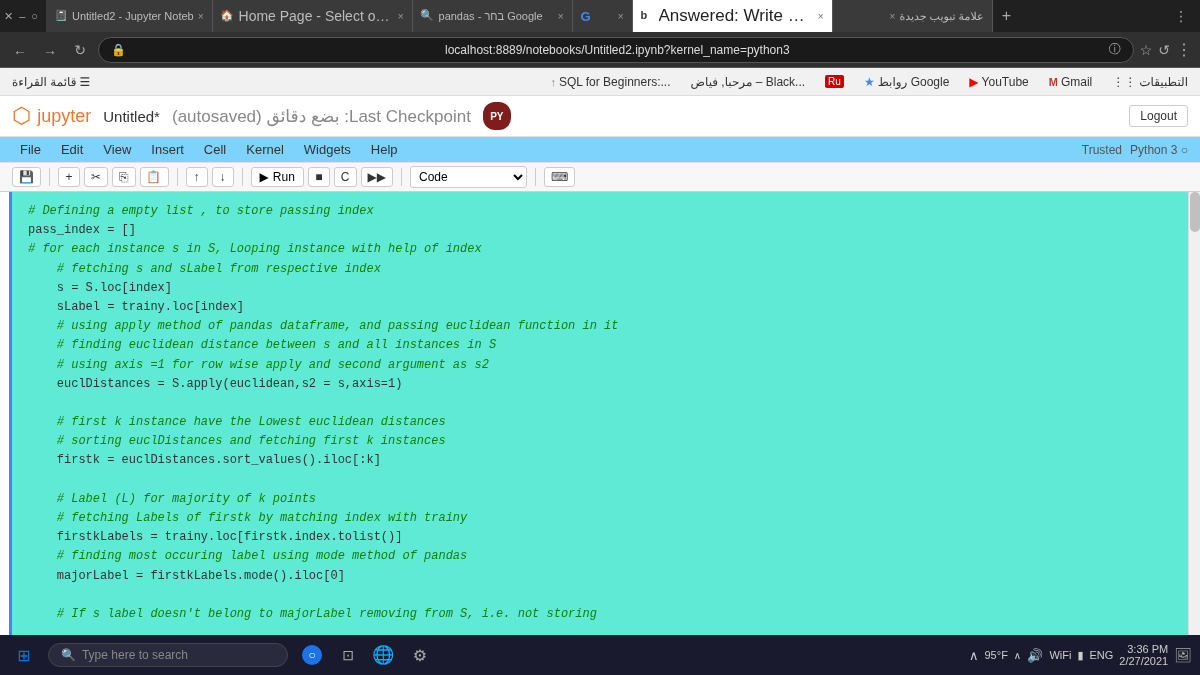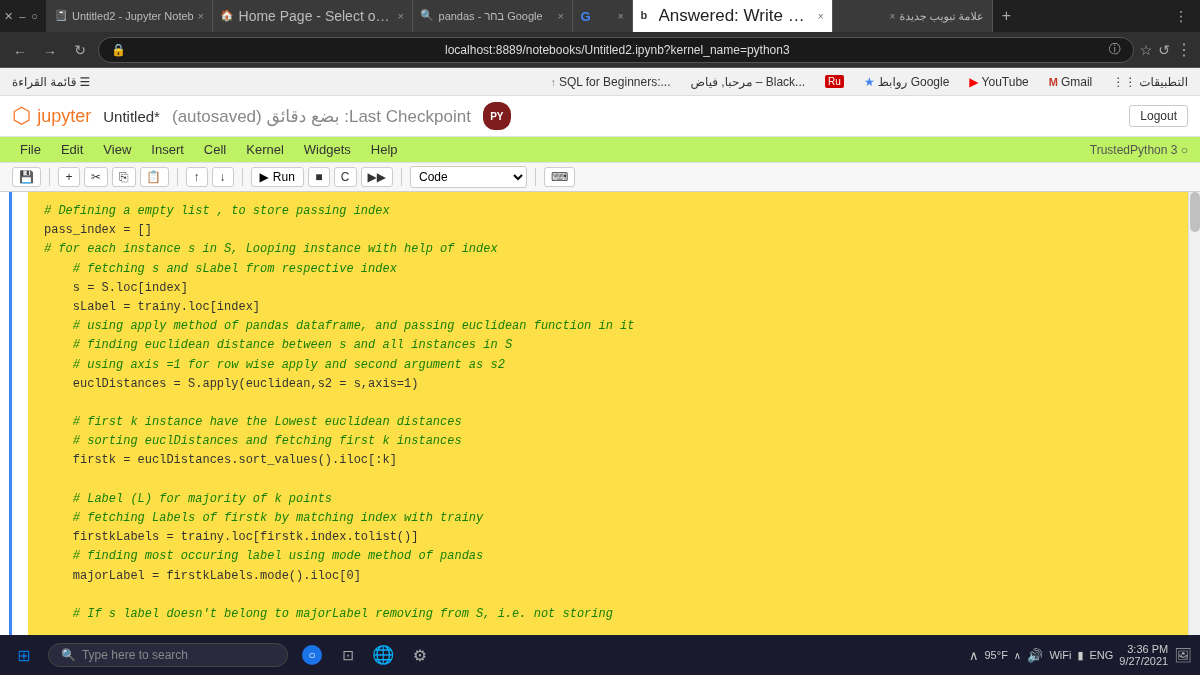--- a/index.html
+++ b/index.html
@@ -180,38 +180,39 @@
       display: flex;
       align-items: center;
       justify-content: center;
       color: white;
       font-size: 10px;
       font-weight: bold;
     }
 
     
     .jupyter-menubar {
-      background: #bef264;
+      background: #7dd3fc;
       border-bottom: 1px solid #e0e0e0;
       padding: 2px 12px;
       display: flex;
       align-items: center;
       gap: 4px;
     }
     .menu-item {
       padding: 3px 8px;
       font-size: 13px;
       color: #333;
       cursor: pointer;
       border-radius: 3px;
     }
     .trusted-area {
       margin-left: auto;
       display: flex;
       align-items: center;
+      gap: 8px;
       font-size: 12px;
       color: #555;
     }
 
     
     .jupyter-toolbar {
       background: #f7f7f7;
       border-bottom: 1px solid #cfcfcf;
       padding: 3px 12px;
       display: flex;
@@ -257,26 +258,25 @@
     }
     .cell-gutter {
       width: 12px;
       background: #fff;
       border-right: 3px solid #4285f4;
       flex-shrink: 0;
     }
     .cell-content {
       flex: 1;
       overflow-y: auto;
-      background: #fde047;
+      background: #5eead4;
       padding: 10px 16px;
       font-family: 'Courier New', monospace;
       font-size: 12px;
       line-height: 1.6;
-      margin-left: 16px;
     }
 
     
     .comment { color: #177f07; font-style: italic; }
     .keyword { color: #0000ff; }
     .normal { color: #333; }
 
     
     .scroll-track {
       width: 12px;
@@ -585,17 +585,17 @@
       <span class="sys-icon">∧</span>
     </div>
     <span style="color:#ccc;font-size:11px;">95°F</span>
     <span style="font-size:10px;">∧</span>
     <span class="sys-icon">🔊</span>
     <span class="sys-icon" style="font-size:11px;">WiFi</span>
     <span class="sys-icon" style="font-size:11px;">▮</span>
     <span style="font-size:11px;color:#ccc;">ENG</span>
     <div style="text-align:right;">
       <div style="font-size:11px;color:#ccc;">3:36 PM</div>
-      <div style="font-size:11px;color:#ccc;">9/27/2021</div>
+      <div style="font-size:11px;color:#ccc;">2/27/2021</div>
     </div>
     <span style="font-size:14px;color:#aaa;cursor:pointer;">🖼</span>
   </div>
 </div>
 
 </body></html>

